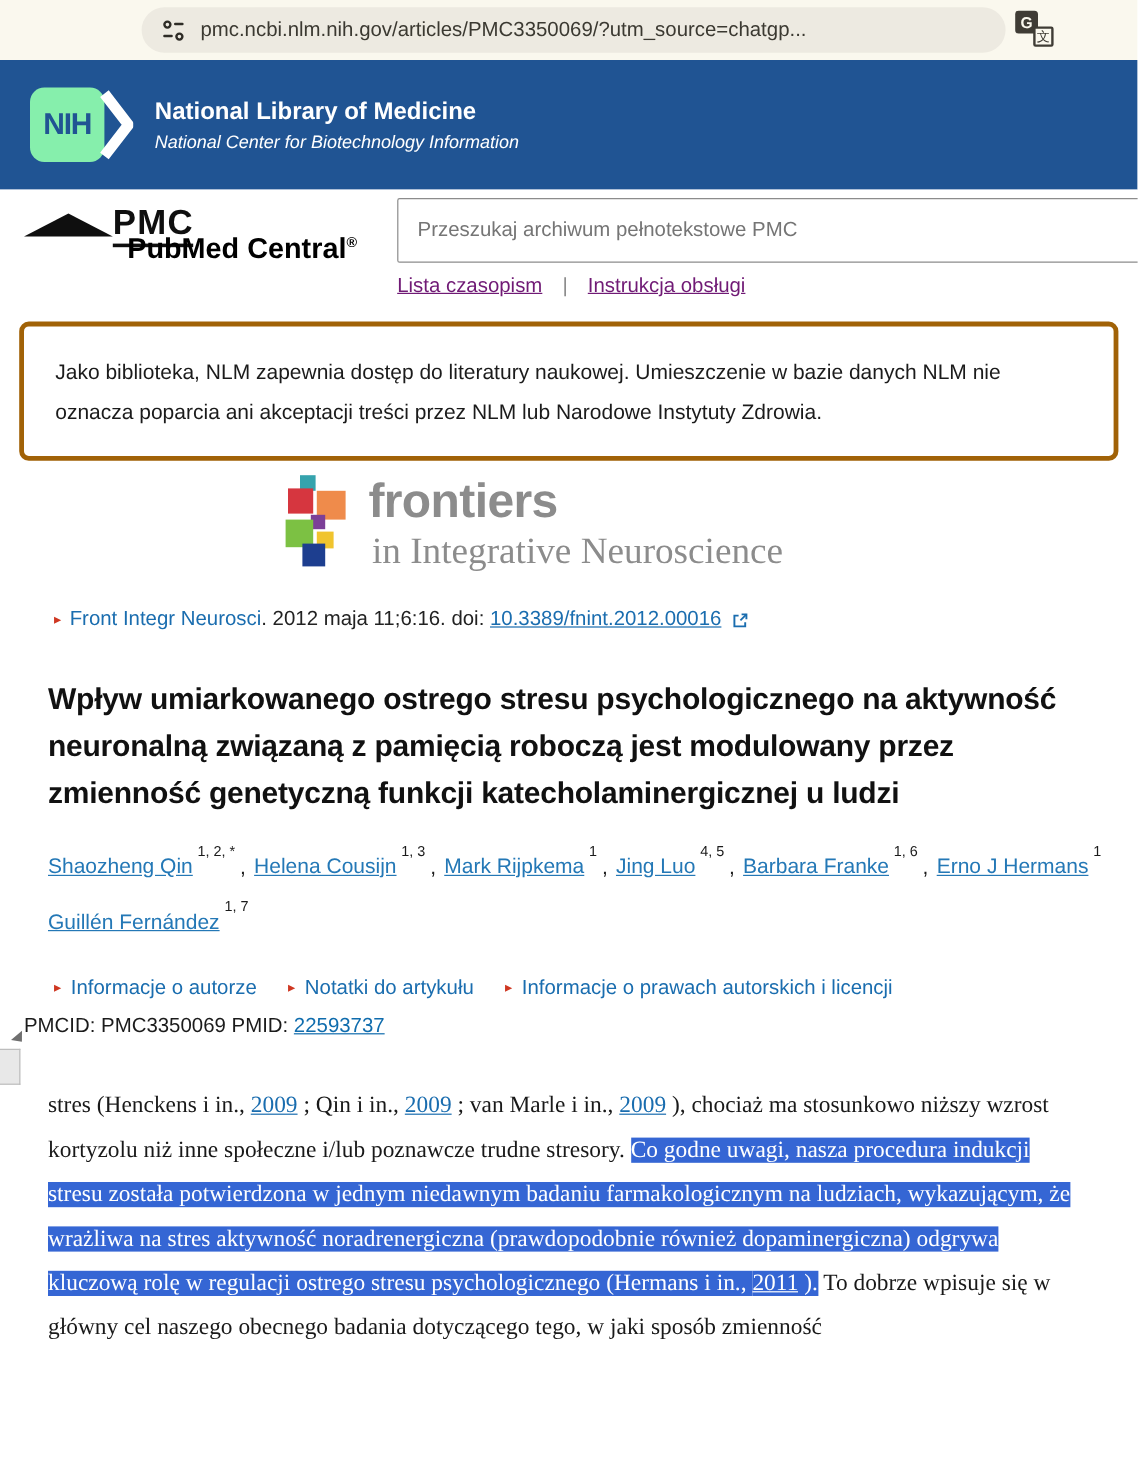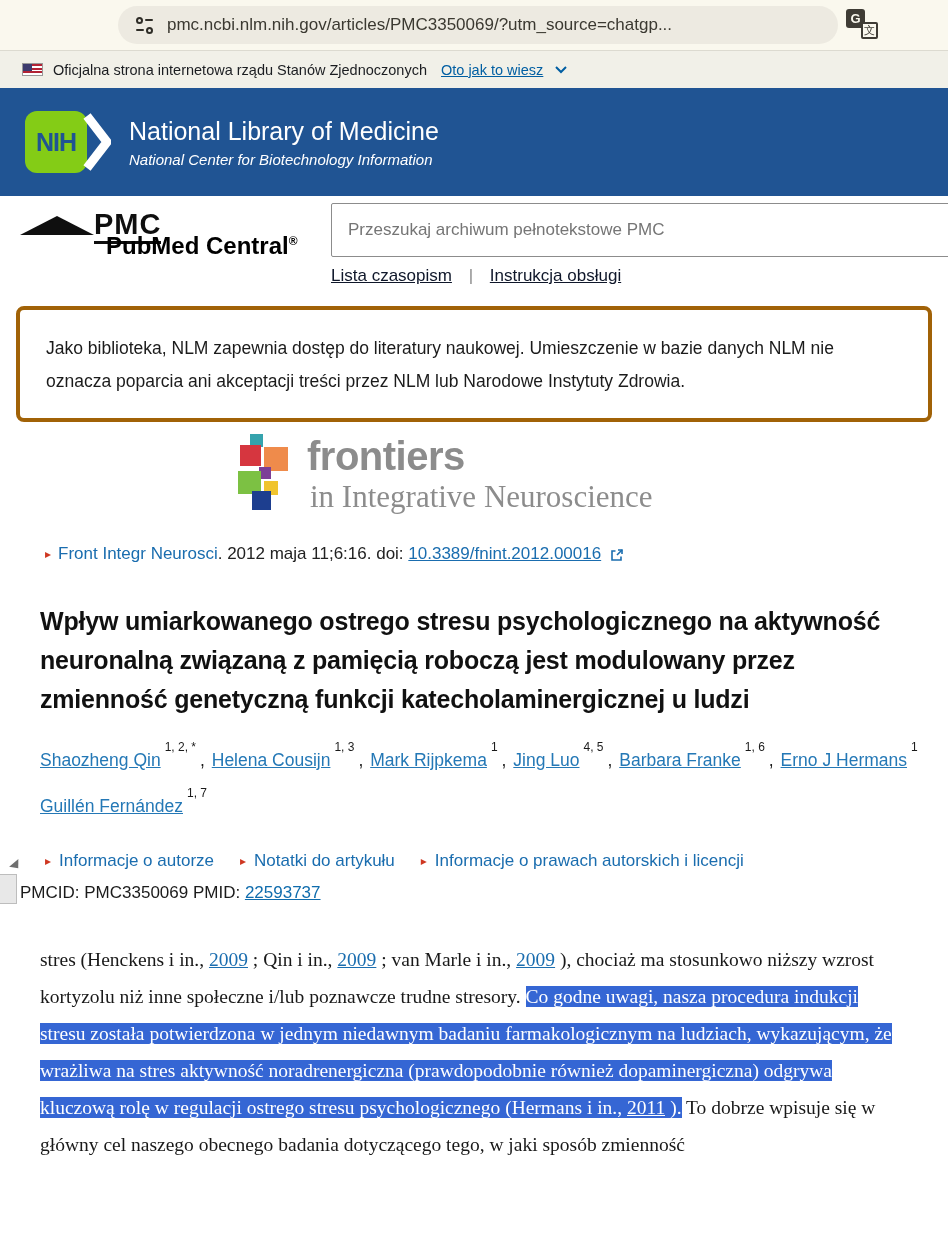--- a/index.html
+++ b/index.html
@@ -32,46 +32,46 @@
   .flag { position:relative; width:21px; height:13px;
           background:repeating-linear-gradient(#b22234 0 1.9px,#fff 1.9px 3.7px);
           border:0.5px solid #999; flex:0 0 auto; }
   .flag .canton { position:absolute; left:0; top:0; width:9px; height:7px; background:#3c3b6e; }
   .gov-link { color:#005ea2; text-decoration:underline; margin-left:4px; }
   .gov-chevron { margin-left:2px; }
 
   
   .nih-band { height:108px; background:#205493; display:flex; align-items:center; padding-left:25px; }
   .nih-logo { position:relative; width:86px; height:62px; flex:0 0 auto; }
-  .nih-box { position:absolute; left:0; top:0; width:62px; height:62px; background:#84cc16;
+  .nih-box { position:absolute; left:0; top:0; width:62px; height:62px; background:#86efac;
              border-radius:12px; display:flex; align-items:center; justify-content:center;
              font-weight:800; font-size:25px; color:#205493; letter-spacing:-1px; }
   .nih-chev { position:absolute; left:58px; top:1px; }
   .nlm-text { margin-left:18px; color:#fff; }
-  .nlm-title { font-size:25px; font-weight:400; }
+  .nlm-title { font-size:20px; font-weight:700; }
   .nlm-sub { font-size:15px; font-style:italic; margin-top:5px; font-weight:300; }
 
   
   .pmc-header { position:relative; height:104px; background:#fff; }
   .pmc-logo { position:absolute; left:20px; top:10px; width:80px; display:flex;
               align-items:center; }
   .pmc-roof { width:0; height:0; border-left:37px solid transparent;
               border-right:37px solid transparent; border-bottom:19px solid #0f0f0f; }
   .pmc-bar-thin { width:78px; height:5px; background:#0f0f0f; margin-top:3px; }
   .pmc-acronym { font-size:29px; font-weight:800; color:#0f0f0f; letter-spacing:1px;
                  border-bottom:3px solid #0f0f0f; line-height:34px; margin-top:1px; }
   .pmc-bar-thick { width:78px; height:6px; background:#0f0f0f; margin-top:4px; }
   .pmc-name { position:absolute; left:106px; top:36px; font-size:24px; font-weight:600; color:#000; }
   .pmc-name sup { font-size:12px; }
   .search-input { position:absolute; left:331px; top:7px; right:-12px; height:54px;
                   border:1px solid #8c8c8c; border-radius:2px; font-size:17px; padding:0 16px;
                   color:#333; font-family:"Liberation Sans", sans-serif; background:#fff; }
   .search-input::placeholder { color:#757575; opacity:1; }
   .pmc-links { position:absolute; left:331px; top:70px; font-size:17px; }
-  .pmc-links a { color:#0f172a; text-decoration:underline; }
+  .pmc-links a { color:#701a75; text-decoration:underline; }
   .pmc-links .vsep { color:#8a8a8a; margin:0 12px; text-decoration:none; }
 
   
   .notice-box { margin:6px 16px 0 16px; border:4px solid #a16207; border-radius:8px;
                 padding:22px 26px 20px 26px; font-size:17.5px; line-height:33px; color:#1b1b1b; }
   .notice-box a { color:#0f6cad; text-decoration:underline; }
   .notice-more { margin-top:5px; }
 
   
   .frontiers { margin:12px 0 0 237px; display:flex; align-items:flex-start; height:96px; }
@@ -143,30 +143,20 @@
           </span>
       </span>
       <span class="url-text">pmc.ncbi.nlm.nih.gov/articles/PMC3350069/?utm_source=chatgp...</span>
     </div>
     <span class="translate-icon">
       <span class="g-part">G</span>
       <span class="wen-part">文</span>
     </span>
   </div>
 
-  <div class="gov-banner">
-    <span class="flag">
-        <span class="canton"></span>
-      </span>
-    <span>Oficjalna strona internetowa rządu Stanów Zjednoczonych</span>
-    <a class="gov-link" href="#">Oto jak to wiesz</a>
-    <svg class="gov-chevron" width="12" height="9" viewBox="0 0 12 9">
-        <polyline points="1,2 6,7 11,2" fill="none" stroke="#005ea2" stroke-width="2"></polyline>
-      </svg>
-  </div>
 
   <div class="nih-band">
     <div class="nih-logo">
       <div class="nih-box">NIH</div>
       <svg class="nih-chev" width="28" height="60" viewBox="0 0 28 60">
           <polyline points="4,4 24,30 4,56" fill="none" stroke="#ffffff" stroke-width="9"></polyline>
         </svg>
     </div>
     <div class="nlm-text">
       <div class="nlm-title">National Library of Medicine</div>

